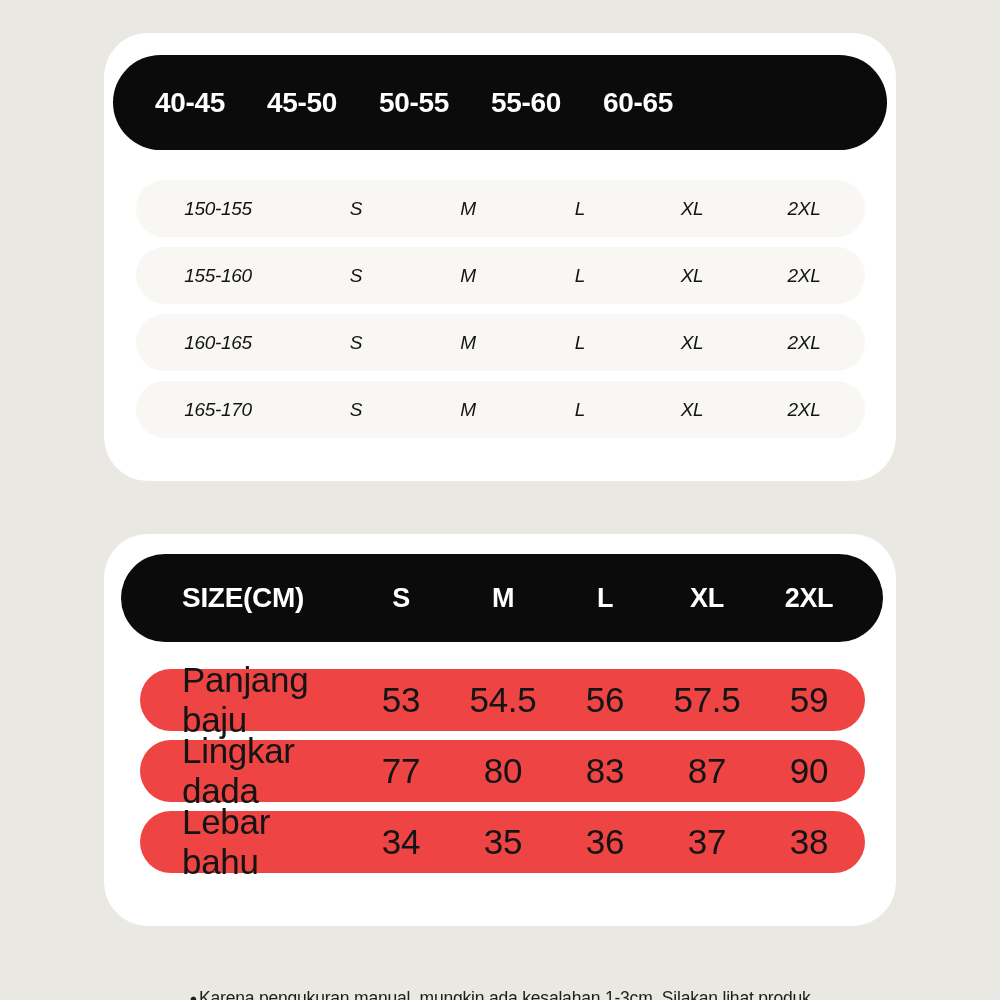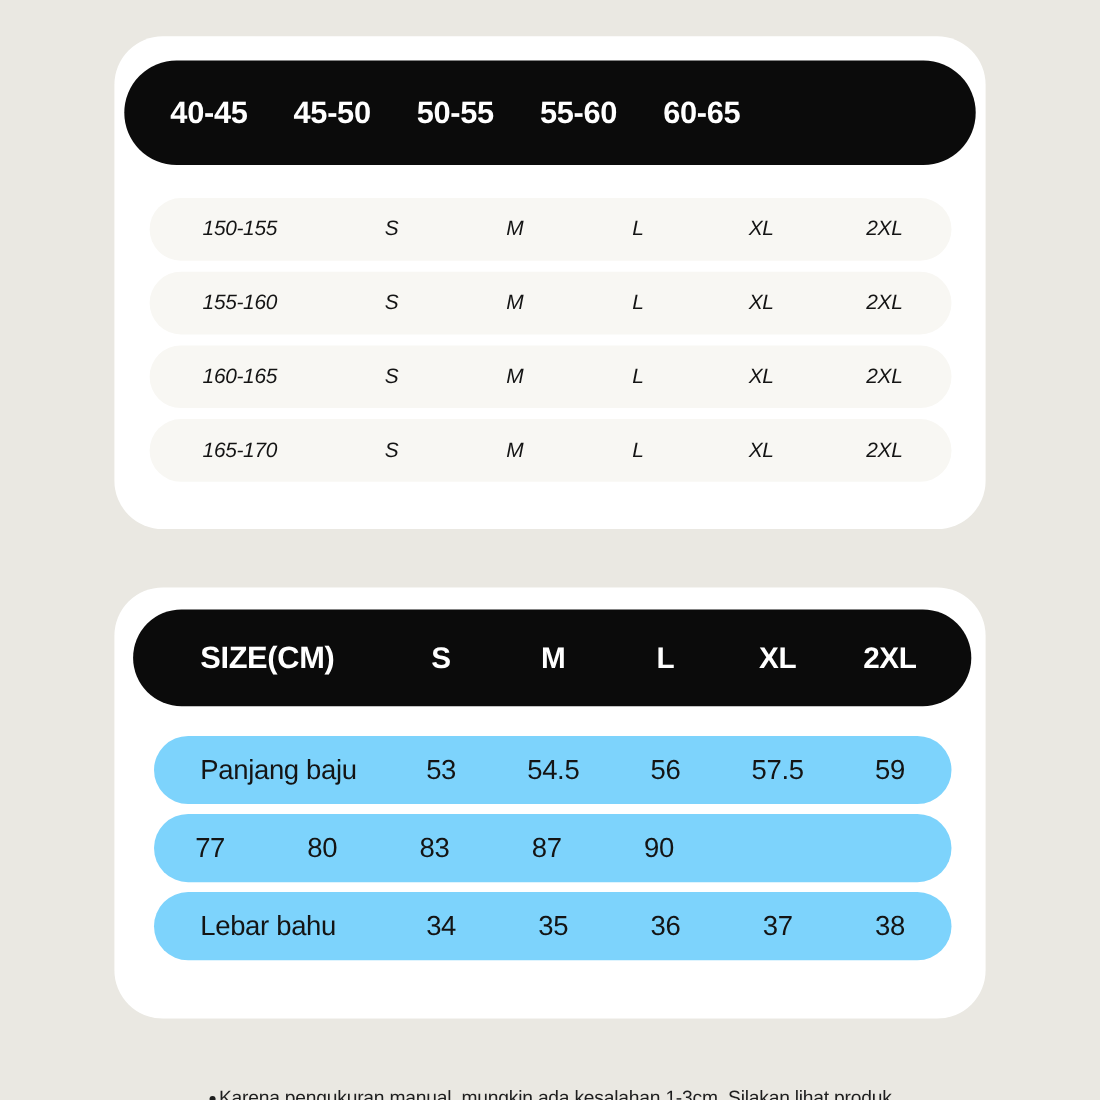--- a/index.html
+++ b/index.html
@@ -42,22 +42,22 @@
   .t1-label { width:164px; flex:none; text-align:center; }
   .t1-cell  { width:112px; flex:none; text-align:center; }
 
   
   .p2-label { width:229px; flex:none; padding-left:61px; box-sizing:border-box; font-size:28px; }
   .p2-col   { width:102px; flex:none; text-align:center; font-size:27px; }
 
   
   #t2-rows { position:absolute; left:36px; top:135px; width:725px; }
   .t2-row {
-    height:62px; margin-bottom:9px; border-radius:31px; background:#7dd3fc;
-    display:flex; align-items:center; font-size:25px;
+    height:62px; margin-bottom:9px; border-radius:31px; background:#ef4444;
+    display:flex; align-items:center; font-size:35px;
   }
   .t2-label { width:210px; flex:none; padding-left:42px; box-sizing:border-box; }
   .t2-cell  { width:102px; flex:none; text-align:center; }
 
   
   #footnote {
     position:absolute; top:969px; left:0; width:1000px;
     text-align:center; font-size:17.5px; line-height:26px; color:#1E1E1E;
     letter-spacing:-0.2px;
     margin-top:16px;
@@ -183,20 +183,21 @@
 
             <div class="t2-cell">56</div>
 
             <div class="t2-cell">57.5</div>
 
             <div class="t2-cell">59</div>
           </div>
       </div>
 
       <div class="t2-row">
+        <div class="t2-label">Lingkar dada</div>
         <div style="display:flex;">
 
             <div class="t2-cell">77</div>
 
             <div class="t2-cell">80</div>
 
             <div class="t2-cell">83</div>
 
             <div class="t2-cell">87</div>
 

